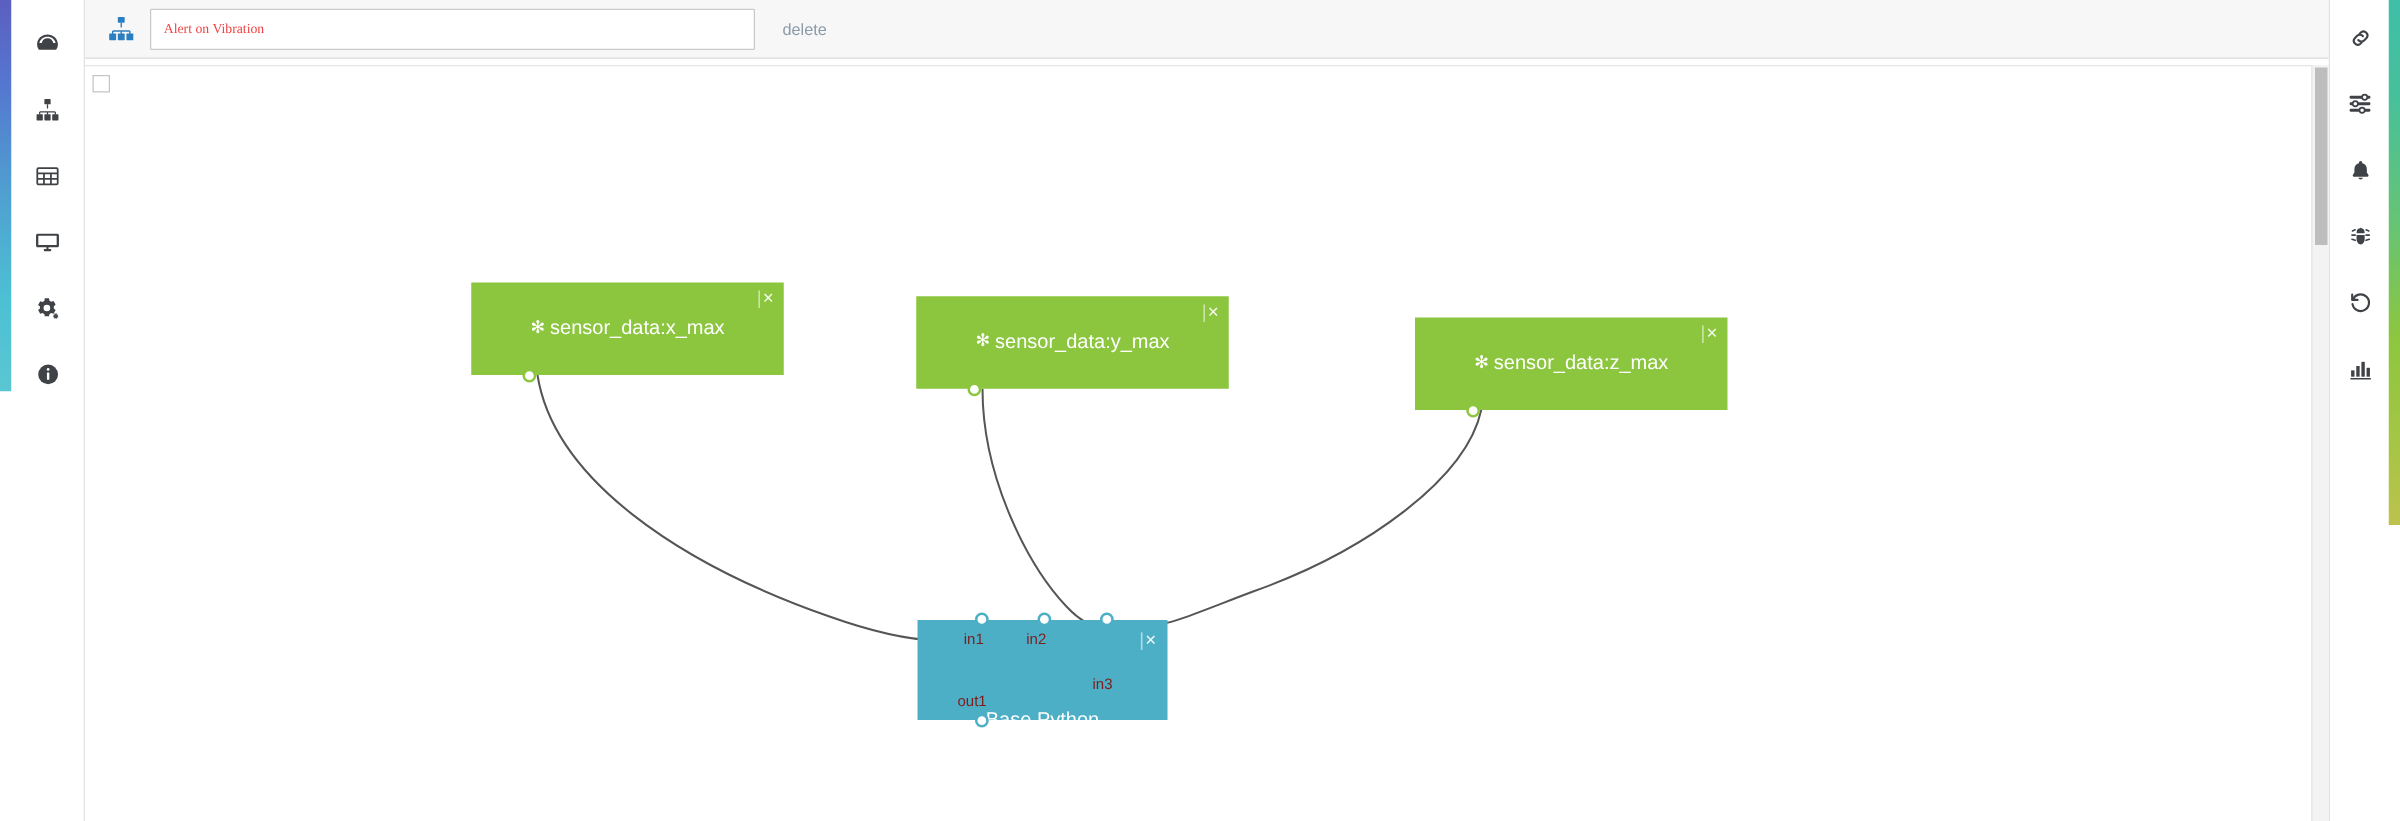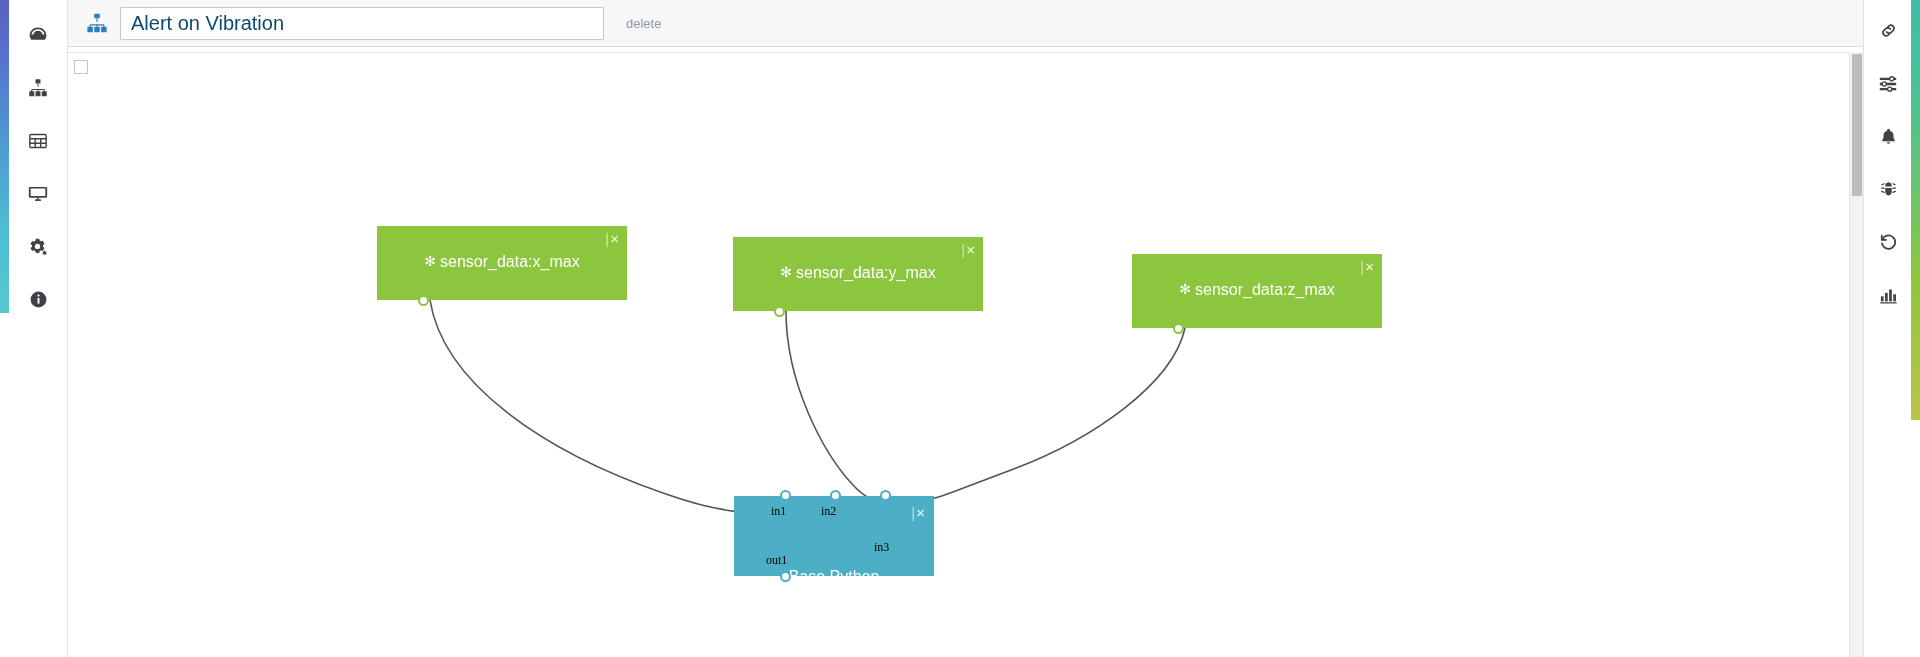--- a/index.html
+++ b/index.html
@@ -80,23 +80,23 @@
     width: 34px; height: 34px;
     display: flex; align-items: center; justify-content: center;
     color: #2b7fc0;
     cursor: pointer;
     margin-right: 6px;
   }
   .title-input {
     width: 484px; height: 33px;
     border: 1px solid #c9c9c9;
     background: #ffffff;
-    font-family: Liberation Sans, sans-serif;
-    font-size: 20px;
-    color: #0c4a6e;
+    font-family: Liberation Serif, serif;
+    font-size: 11px;
+    color: #ef4444;
     padding: 0 10px;
     outline: none;
     border-radius: 1px;
   }
   .delete-link {
     margin-left: 22px;
     font-size: 13px;
     color: #8b9aa8;
     cursor: pointer;
     text-decoration: none;
@@ -167,23 +167,23 @@
     width: 11px; height: 11px;
     border-radius: 50%;
     background: #ffffff;
     cursor: crosshair;
   }
   .port-out-green { border: 2px solid #8cc63f; }
   .port-io-blue   { border: 2px solid #4cafc6; }
 
   .port-label {
     position: absolute;
-    color: #000000;
+    color: #7f1d1d;
     font-size: 12px;
-    font-family: Liberation Serif, serif;
+    font-family: Liberation Sans, sans-serif;
     white-space: nowrap;
   }
 
   
   .vscroll {
     position: absolute;
     right: 57px; top: 52px;
     width: 14px; height: 605px;
     background: #f3f3f3;
     border-left: 1px solid #e4e4e4;

